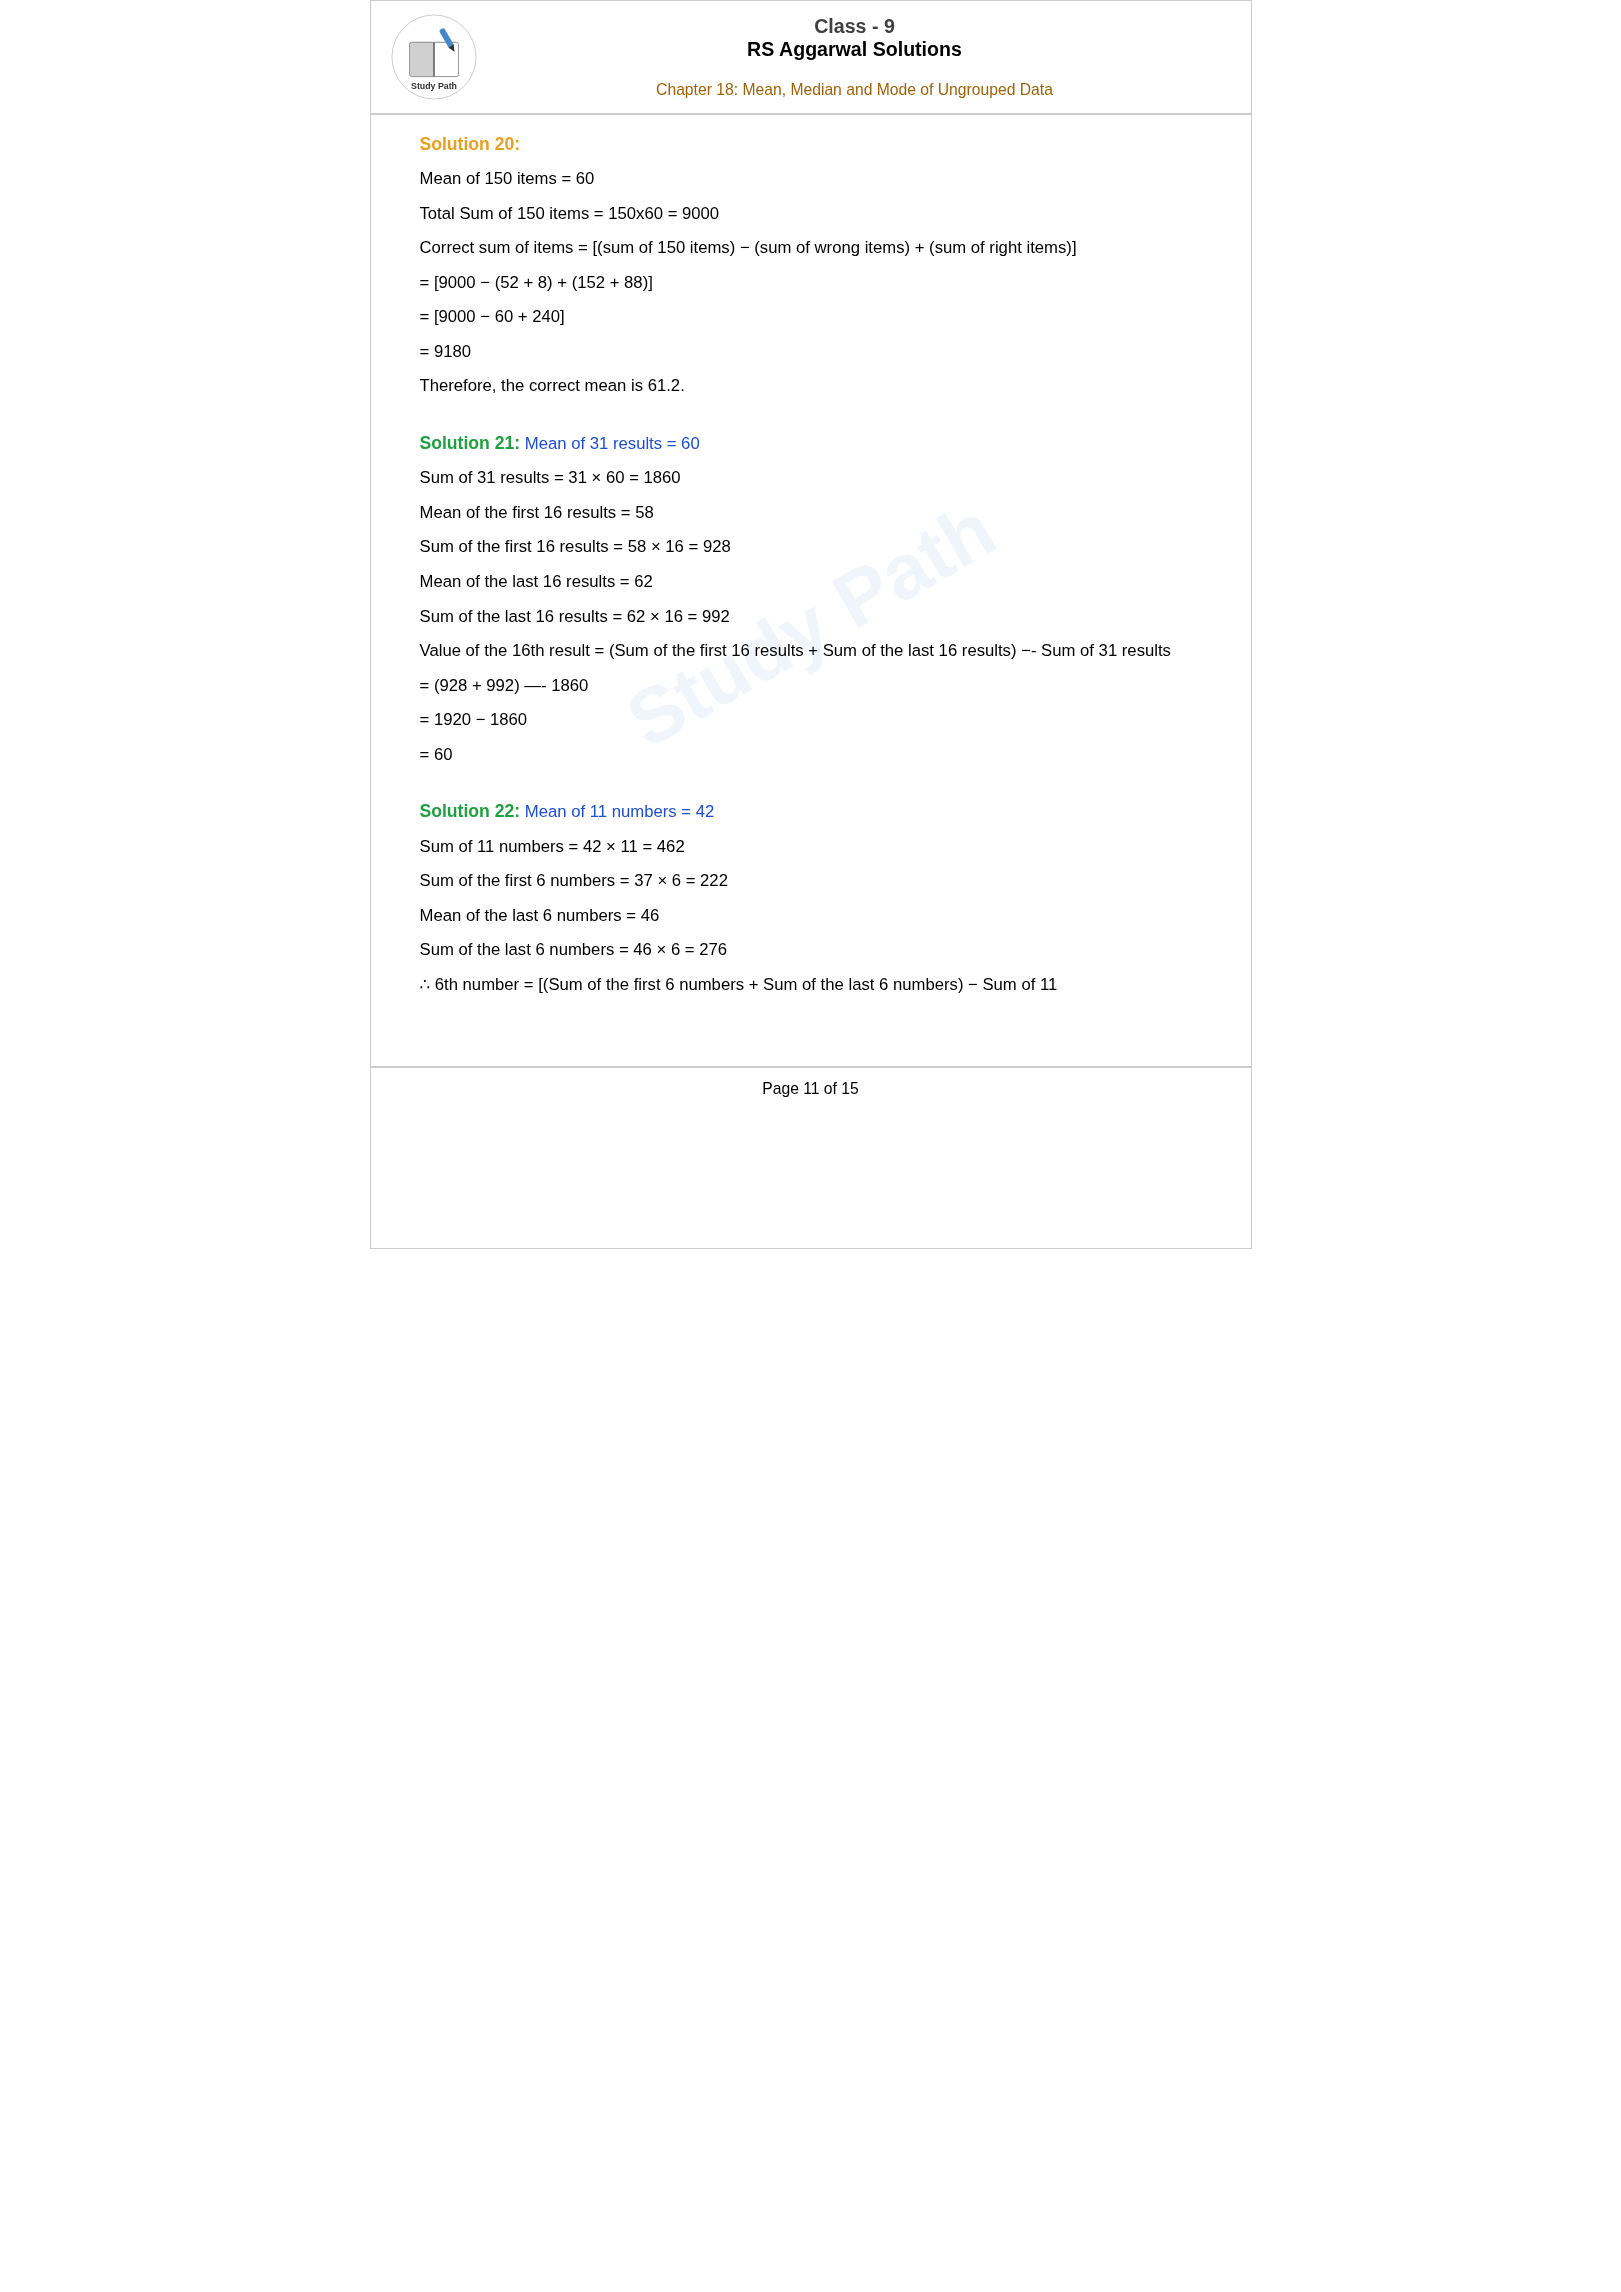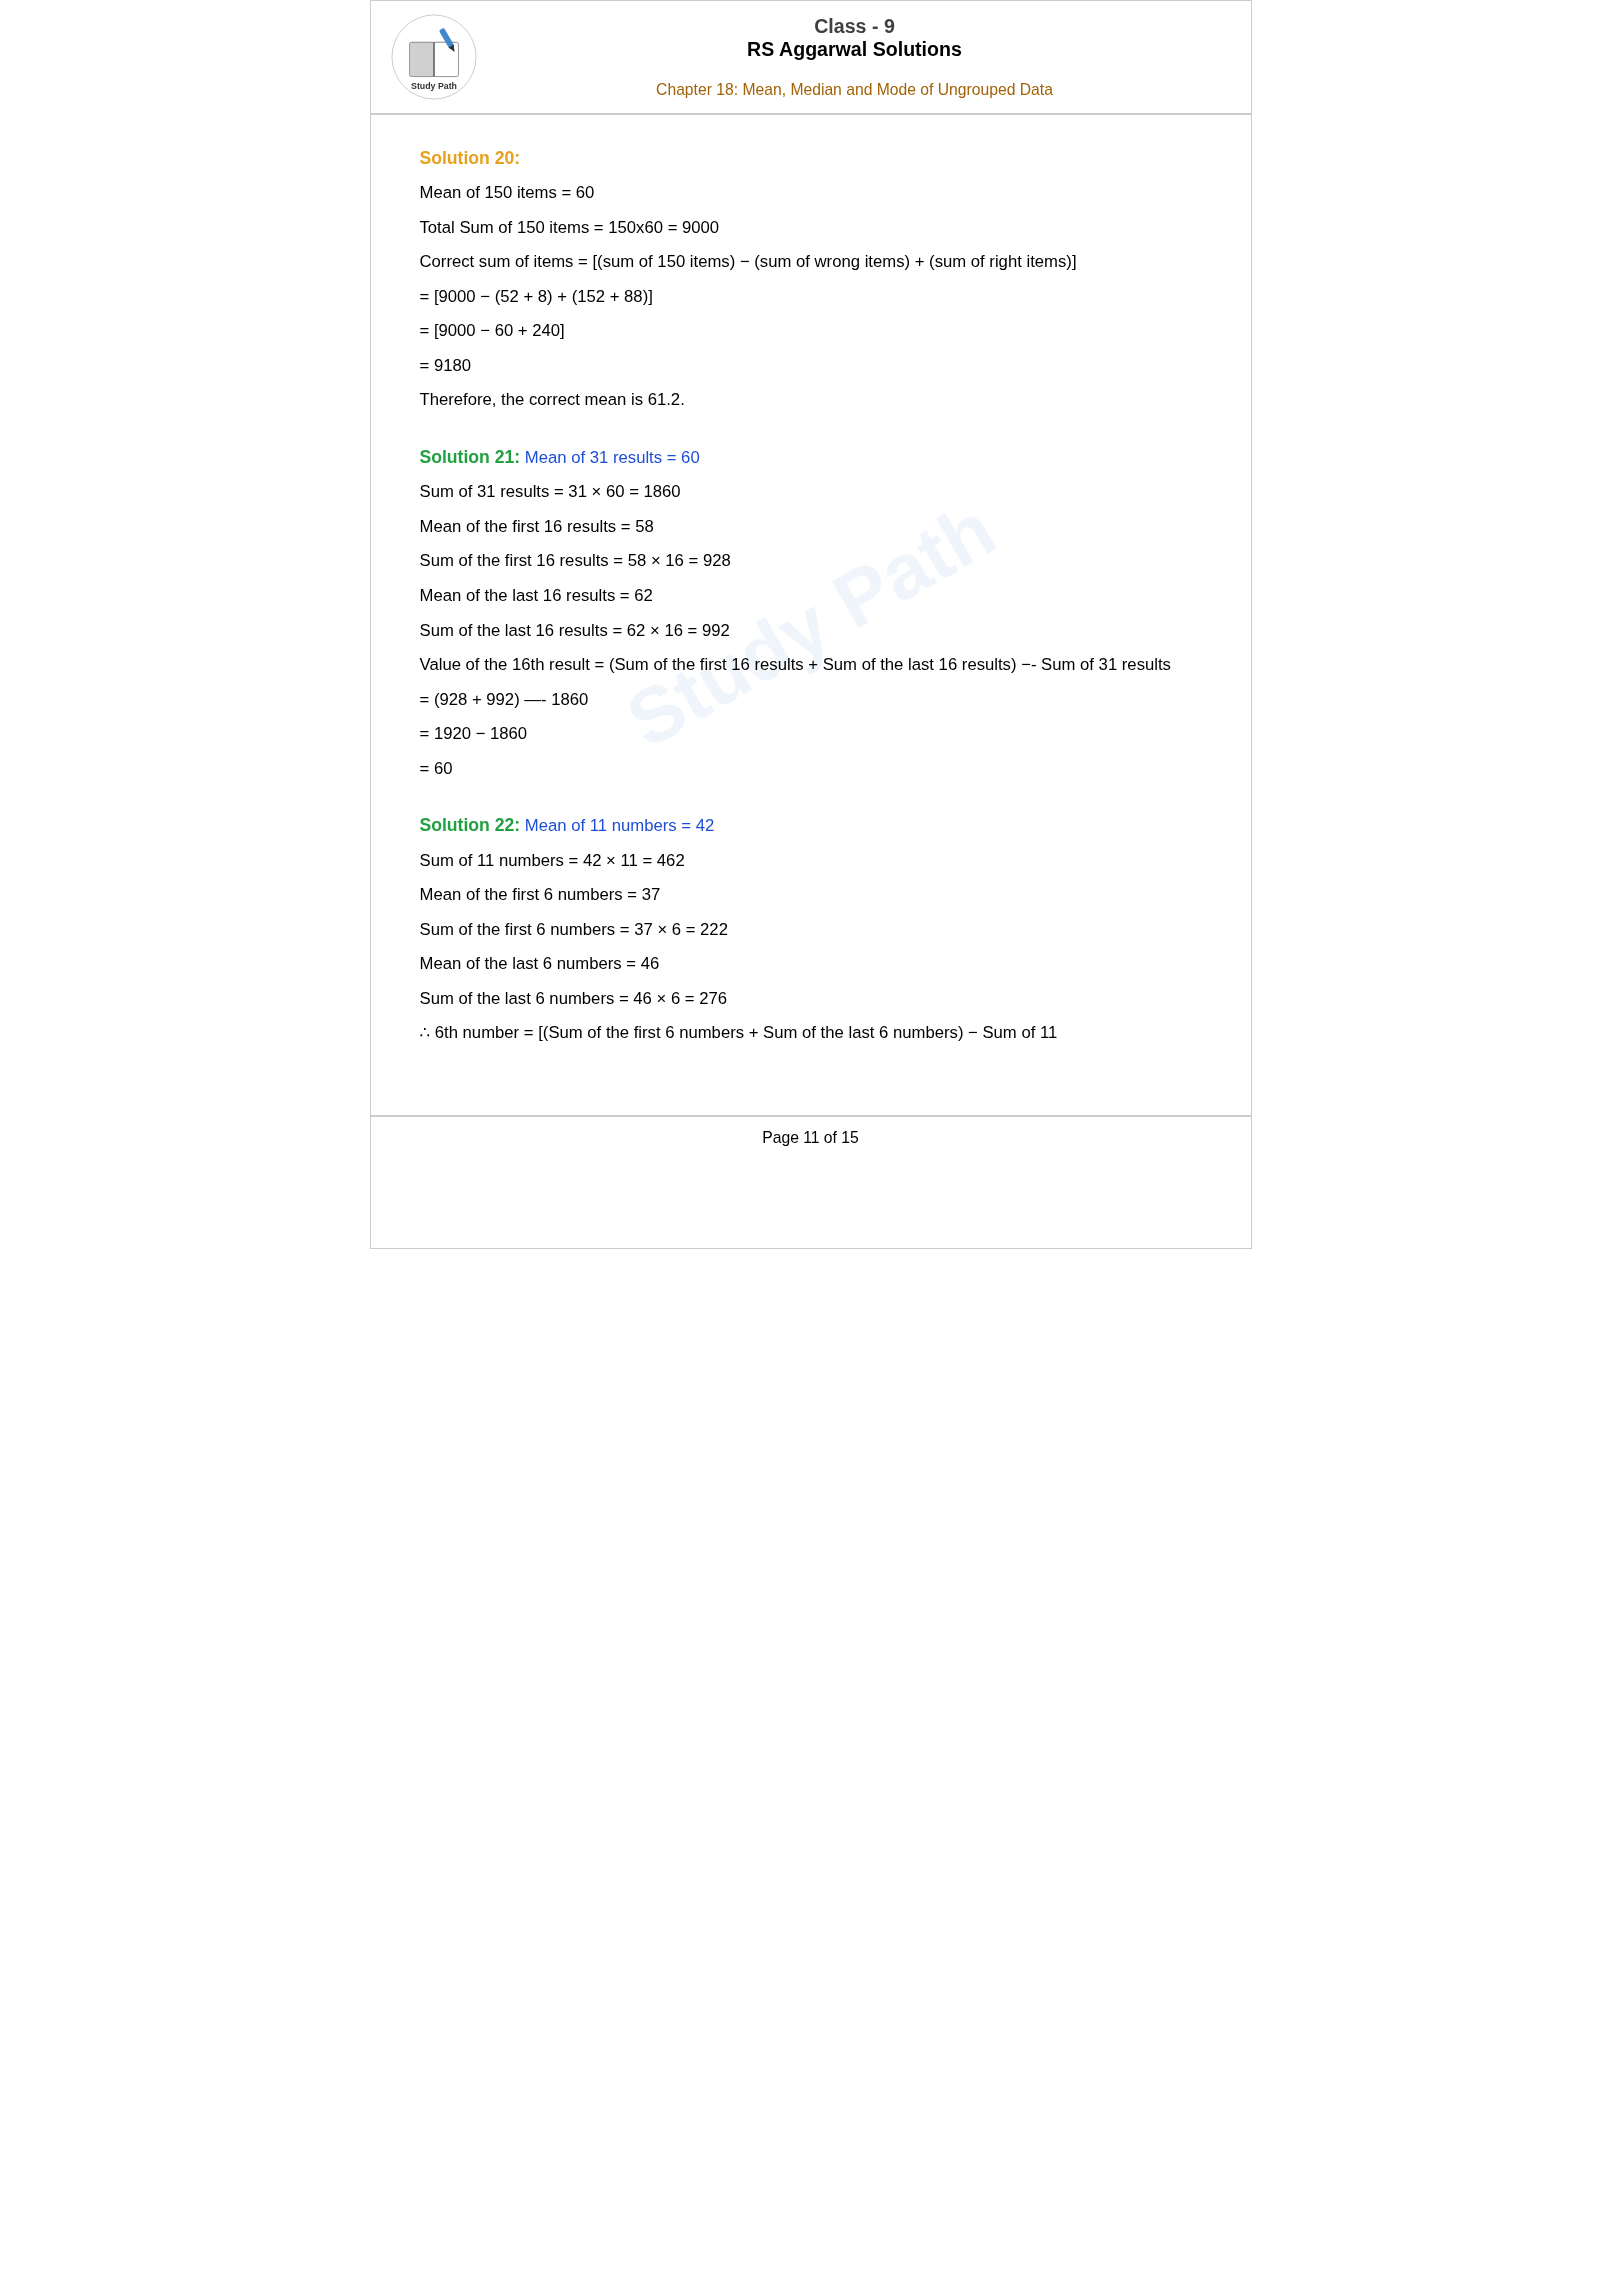--- a/index.html
+++ b/index.html
@@ -65,21 +65,21 @@
     }
 
     .header-chapter {
       font-size: 15.7px;
       color: #a16207;
       font-family: Liberation Sans, sans-serif;
       margin-top: 20px;
     }
 
     .content {
-      padding: 29px 49px 29px 49px;
+      padding: 15px 49px 29px 49px;
     }
 
     .solution-block {
       margin-bottom: 29px;
     }
 
     .solution-label {
       color: #e8a020;
       font-weight: bold;
       font-size: 17.6px;
@@ -197,21 +197,20 @@
         <div class="math-line">= (928 + 992) —- 1860</div>
         <div class="math-line">= 1920 − 1860</div>
         <div class="math-line">= 60</div>
       </div>
 
       <div class="solution-block">
         <div class="math-line">
           <span class="sol-label-green">Solution 22:</span><span class="solution-inline"> Mean of 11 numbers = 42</span>
         </div>
         <div class="math-line">Sum of 11 numbers = 42 × 11 = 462</div>
-        <div class="math-line">Mean of the first 6 numbers = 37</div>
         <div class="math-line">Sum of the first 6 numbers = 37 × 6 = 222</div>
         <div class="math-line">Mean of the last 6 numbers = 46</div>
         <div class="math-line">Sum of the last 6 numbers = 46 × 6 = 276</div>
         <div class="math-line">∴ 6th number = [(Sum of the first 6 numbers + Sum of the last 6 numbers) − Sum of 11</div>
       </div>
 
     </div>
   </div>
 
   <div class="footer">

